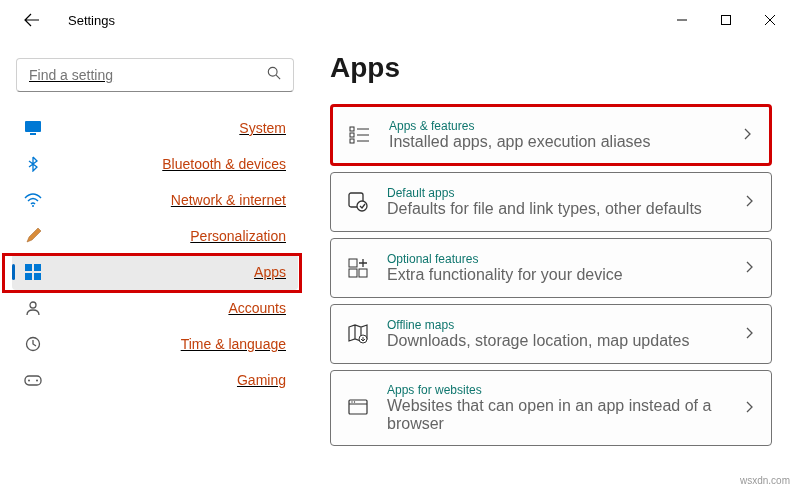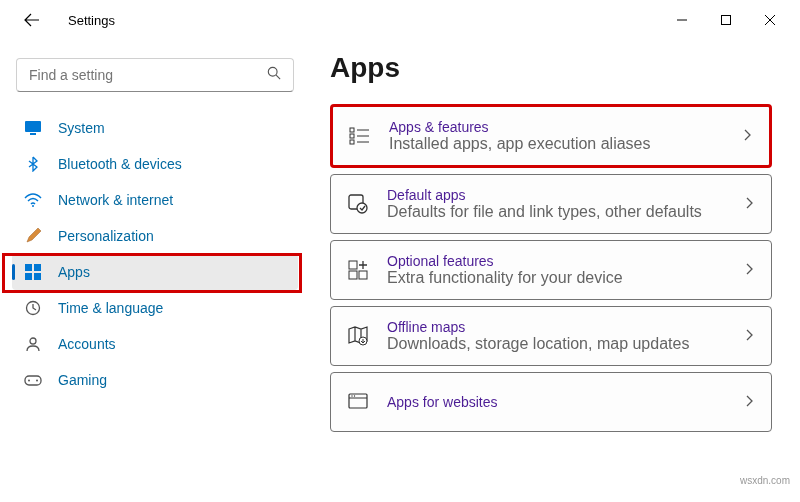--- a/index.html
+++ b/index.html
@@ -3,37 +3,37 @@
 <meta charset="utf-8">
 <style>
 * { box-sizing: border-box; margin: 0; padding: 0; font-family: "Segoe UI", -apple-system, sans-serif; }
 body { background: #fff; width: 800px; height: 502px; overflow: hidden; }
 .titlebar { display: flex; align-items: center; height: 40px; padding: 0 8px; }
 .back-btn { width: 32px; height: 32px; display: flex; align-items: center; justify-content: center; cursor: pointer; border-radius: 4px; margin-left: 8px; }
 .title { font-size: 13px; margin-left: 20px; color: #000; }
 .win-controls { margin-left: auto; display: flex; }
 .win-btn { width: 44px; height: 32px; display: flex; align-items: center; justify-content: center; cursor: pointer; }
 .container { display: flex; height: calc(100% - 40px); }
-.sidebar { width: 310px; padding: 8px 12px; }
+.sidebar { width: 310px; padding: 8px 12px; text-decoration: underline; }
 .search-box { display: flex; align-items: center; background: #fff; border: 1px solid #d0d0d0; border-radius: 4px; height: 34px; padding: 0 12px; margin: 10px 4px 18px 4px; border-bottom: 1px solid #888; }
 .search-input { flex: 1; border: none; outline: none; font-size: 14px; color: #555; background: transparent; }
 .search-icon { color: #555; }
 .nav-list { list-style: none; }
-.nav-item { display: flex; align-items: center; height: 36px; padding: 0 12px; border-radius: 4px; cursor: pointer; font-size: 14px; color: #0369a1; position: relative; }
+.nav-item { display: flex; align-items: center; height: 36px; padding: 0 12px; border-radius: 4px; cursor: pointer; font-size: 14px; color: #c2410c; position: relative; justify-content: space-between; }
 .nav-item .nav-icon { width: 18px; height: 18px; margin-right: 16px; display: flex; align-items: center; justify-content: center; }
 .nav-item.selected { background: #eaeaea; }
 .nav-item.selected::before { content: ""; position: absolute; left: 0; top: 10px; bottom: 10px; width: 3px; background: #0067c0; border-radius: 2px; }
 .highlight-sidebar { position: absolute; border: 3px solid #d10000; pointer-events: none; }
 .main { flex: 1; padding: 12px 28px 0 20px; overflow-y: auto; }
 .page-title { font-size: 28px; font-weight: 600; margin-bottom: 20px; color: #1a1a1a; }
 .card-list { display: flex; flex-direction: column; gap: 6px; }
 .card { display: flex; align-items: center; border: 1px solid #737373; border-radius: 4px; background: #fdfdfd; padding: 12px 16px; cursor: pointer; min-height: 60px; position: relative; }
 .card-icon { width: 22px; height: 22px; margin-right: 18px; color: #333; display: flex; align-items: center; justify-content: center; }
 .card-text { flex: 1; }
-.card-title { font-size: 14px; color: #4c1d95; }
+.card-title { font-size: 12px; color: #0f766e; }
 .card-sub { font-size: 16px; color: #646464; }
 .chevron { color: #555; }
 .highlight-card { border: 3px solid #d10000 !important; }
 .watermark { position: absolute; bottom: 16px; right: 10px; font-size: 10px; color: #999; margin-top: 20px; }
 </style>
 </head>
 <body>
 
 <div class="titlebar">
   <div class="back-btn">
@@ -114,34 +114,34 @@
               <rect x="10" y="1" width="7" height="7" fill="#0078d4"></rect>
               <rect x="1" y="10" width="7" height="7" fill="#0078d4"></rect>
               <rect x="10" y="10" width="7" height="7" fill="#0078d4"></rect>
             </svg>
           </span>
         <span>Apps</span>
       </li>
       <li class="nav-item">
         <span class="nav-icon">
             <svg width="16" height="16" viewBox="0 0 16 16">
+              <circle cx="8" cy="5" r="3" stroke="#555" fill="none" stroke-width="1.3"></circle>
+              <path d="M2 15 Q2 10 8 10 Q14 10 14 15" stroke="#555" fill="none" stroke-width="1.3"></path>
+            </svg>
+          </span>
+        <span>Accounts</span>
+      </li>
+      <li class="nav-item">
+        <span class="nav-icon">
+            <svg width="16" height="16" viewBox="0 0 16 16">
               <circle cx="8" cy="8" r="6.5" stroke="#555" fill="none" stroke-width="1.3"></circle>
               <path d="M8 4 V8 L11 10" stroke="#555" fill="none" stroke-width="1.3"></path>
             </svg>
           </span>
         <span>Time &amp; language</span>
-      </li>
-      <li class="nav-item">
-        <span class="nav-icon">
-            <svg width="16" height="16" viewBox="0 0 16 16">
-              <circle cx="8" cy="5" r="3" stroke="#555" fill="none" stroke-width="1.3"></circle>
-              <path d="M2 15 Q2 10 8 10 Q14 10 14 15" stroke="#555" fill="none" stroke-width="1.3"></path>
-            </svg>
-          </span>
-        <span>Accounts</span>
       </li>
       <li class="nav-item">
         <span class="nav-icon">
             <svg width="18" height="18" viewBox="0 0 18 18">
               <rect x="1" y="5" width="16" height="9" rx="4" stroke="#555" fill="none" stroke-width="1.3"></rect>
               <circle cx="5" cy="9.5" r="1" fill="#555"></circle>
               <circle cx="13" cy="9.5" r="1" fill="#555"></circle>
             </svg>
           </span>
         <span>Gaming</span>
@@ -227,20 +227,21 @@
         <span class="card-icon">
             <svg width="22" height="22" viewBox="0 0 22 22">
               <rect x="2" y="3" width="18" height="14" rx="1" stroke="#333" fill="none" stroke-width="1.2"></rect>
               <path d="M2 7 H20" stroke="#333"></path>
               <circle cx="5" cy="5" r="0.7" fill="#333"></circle>
               <circle cx="7.5" cy="5" r="0.7" fill="#333"></circle>
             </svg>
           </span>
         <div class="card-text">
           <div class="card-title">Apps for websites</div>
+          <div class="card-sub">Websites that can open in an app instead of a browser</div>
         </div>
         <span class="chevron"><svg width="12" height="12" viewBox="0 0 12 12">
               <path d="M4 1 L9 6 L4 11" stroke="#555" fill="none" stroke-width="1.3"></path>
             </svg></span>
       </div>
 
     </div>
   </div>
 </div>
 

